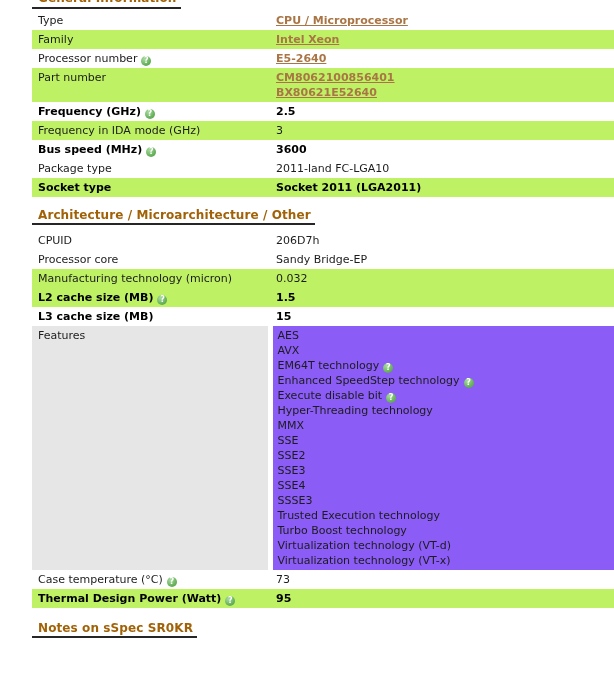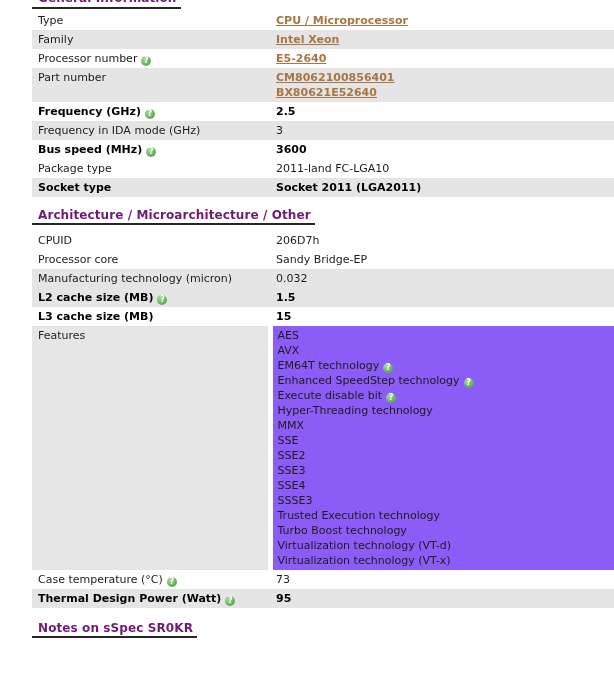--- a/index.html
+++ b/index.html
@@ -47,21 +47,21 @@
     position: absolute;
     left: 18px;
     top: 0;
     width: 582px;
   }
 
   
   .section-head {
     font-weight: bold;
     font-size: 12px;
-    color: #701a75;
+    color: #a16207;
     padding: 0 4px 2px 6px;
     display: inline-block;
     border-bottom: 2px solid #262626;
     letter-spacing: 0.1px;
     white-space: nowrap;
   }
   .section-head-wrap { line-height: 1; }
 
   
   .clipped-head {
@@ -78,21 +78,21 @@
   }
   table.spec td {
     vertical-align: top;
     padding: 2px 4px 2px 6px;
     font-size: 11px;
     line-height: 15px;
     color: #1c1c1c;
   }
   td.k { width: 228px; }
   td.v { width: 346px; padding-left: 9px; }
-  tr.alt td { background: #e5e5e5; }
+  tr.alt td { background: #bef264; }
   tr.plain td { background: #ffffff; }
   td.b, tr.b td { font-weight: bold; color: #000; }
 
   
   tr.features td.k { background: #e6e6e6; }
   tr.features td.v {
     background: #8b5cf6;
     border-left: 5px solid #ffffff;
     padding-left: 5px;
   }

